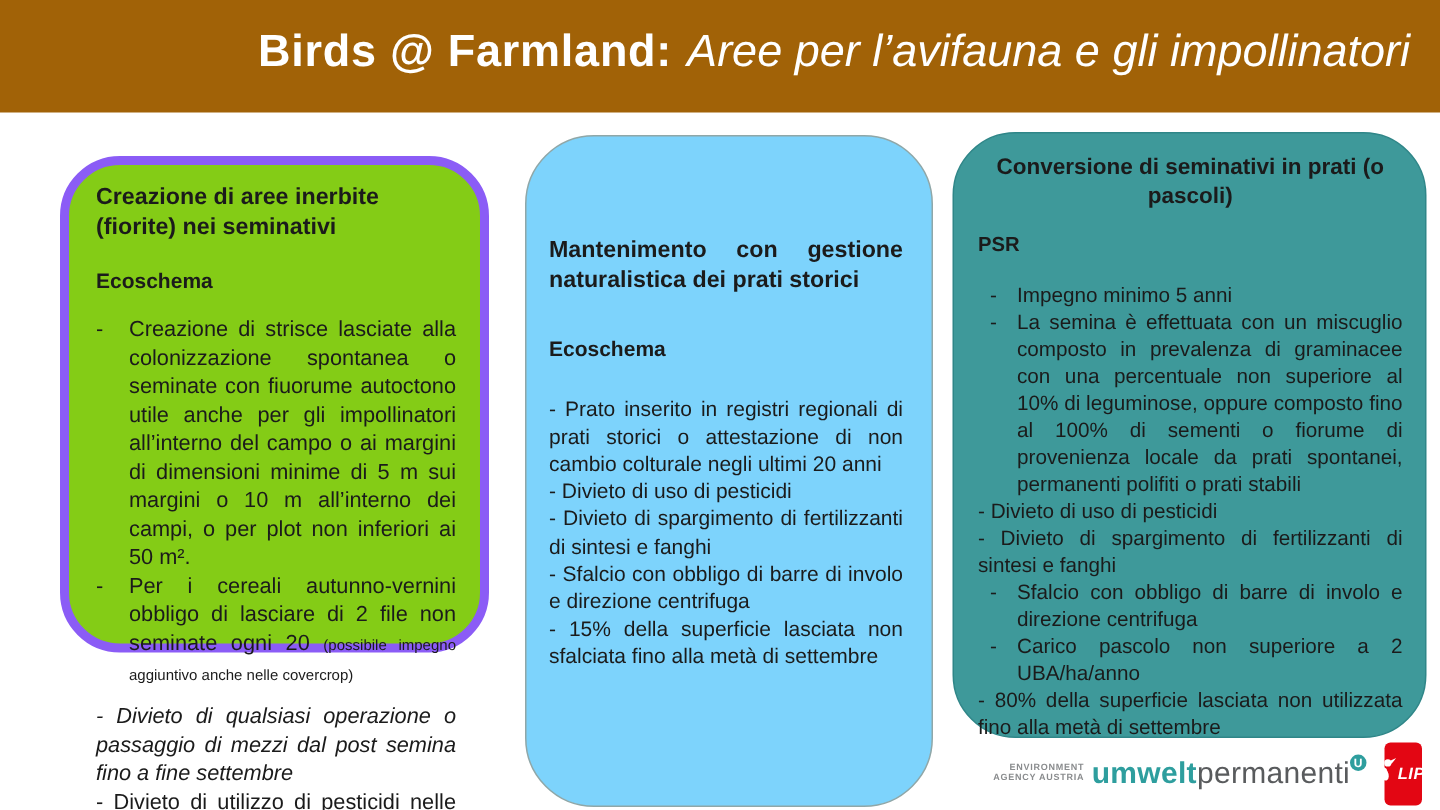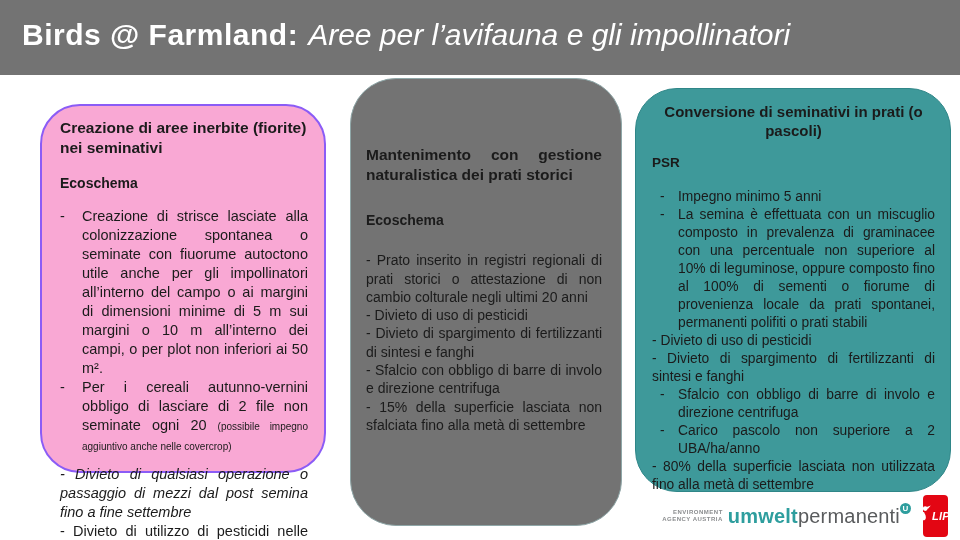--- a/index.html
+++ b/index.html
@@ -7,52 +7,52 @@
   body {
     font-family: "Liberation Sans", sans-serif;
     background: #ffffff;
     overflow: hidden;
   }
   .slide { position: relative; width: 960px; height: 540px; background: #fff; }
 
   
   .header {
     position: absolute; left: 0; top: 0; width: 960px; height: 75px;
-    background: #737373; color: #ffffff;
-    display: flex; align-items: center; padding: 0 20px 6px 22px;
+    background: #a16207; color: #ffffff;
+    display: flex; align-items: center; padding: 0 20px 6px 22px; justify-content: flex-end;
   }
   .title { font-size: 30px; white-space: nowrap; font-weight: normal; }
   .t-bold { font-weight: bold; letter-spacing: 0.5px; }
   .t-italic { font-style: italic; margin-left: 10px; font-weight: 500; }
 
   
   .card { position: absolute; color: #1b1b1b; margin-left: 15px; }
   .card-title { font-size: 15.5px; font-weight: bold; line-height: 20px; }
   .scheme { font-size: 14px; font-weight: bold; }
   .flush { text-align: justify; }
   .li { display: flex; }
   .li .dash { flex: 0 0 22px; }
   .li .txt { flex: 1; text-align: justify; }
 
   
   .card-left {
-    left: 25px; top: 104px; width: 286px; height: 369px;
-    background: #f9a8d4; border: 2px solid #8b5cf6; border-radius: 40px;
+    left: 25px; top: 104px; width: 286px; height: 331px;
+    background: #84cc16; border: 6px solid #8b5cf6; border-radius: 40px;
     padding: 10px 16px 10px 18px;
     font-size: 14.5px; line-height: 19px;
   }
   .card-left .card-title { margin-top: 2px; margin-bottom: 16px; text-align: left; }
   .card-left .scheme { margin-bottom: 14px; }
   .card-left .note { font-size: 10px; }
   .card-left .gap-top { margin-top: 9px; font-style: italic; }
 
   
   .card-mid {
-    left: 335px; top: 78px; width: 272px; height: 448px;
-    background: #737373; border: 1px solid #8fa7a8; border-radius: 46px;
+    left: 335px; top: 90px; width: 272px; height: 448px;
+    background: #7dd3fc; border: 1px solid #8fa7a8; border-radius: 46px;
     padding: 66px 19px 33px 15px;
     font-size: 14px; line-height: 18.3px;
   }
   .card-mid .card-title { text-align: justify; margin-bottom: 26px; }
   .card-mid .scheme { margin-bottom: 22px; }
 
   
   .card-right {
     left: 620px; top: 88px; width: 316px; height: 404px;
     background: #3e999a; border: 1px solid #2f8688; border-radius: 42px;

